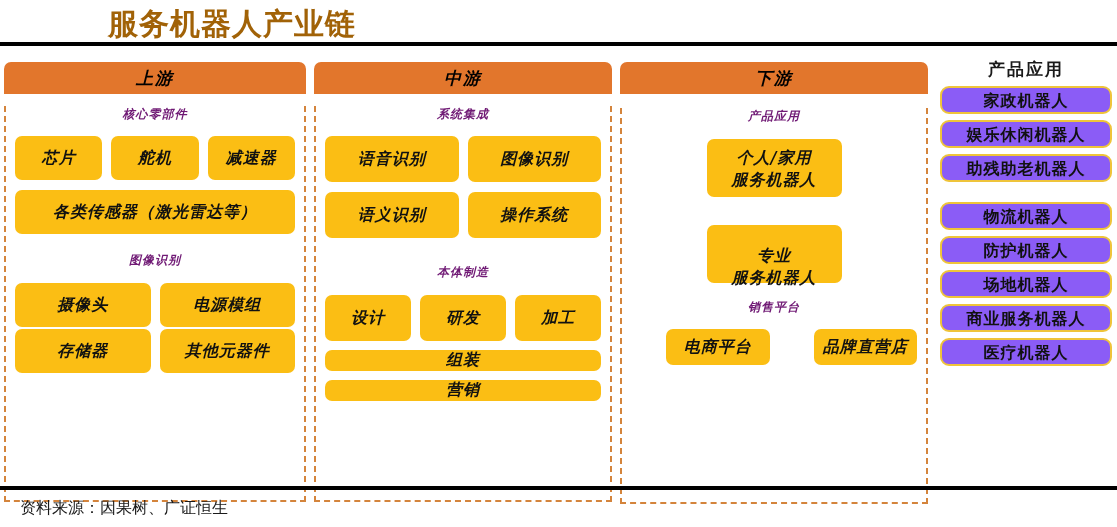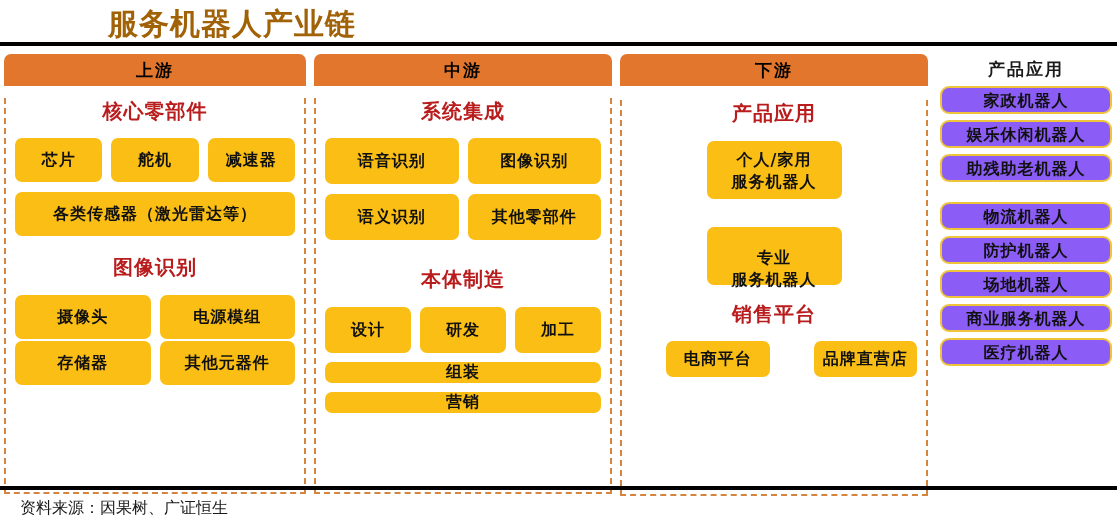--- a/index.html
+++ b/index.html
@@ -41,21 +41,22 @@
   }
 
   
   .chain{
     position:absolute;
     left:0; top:46px;
     width:1117px; height:440px;
   }
   .col{
     position:absolute;
-    top:8px;
+    top:16px;
+    font-style:italic;
   }
   .col-head{
     background:#E2762C;
     color:#000000;
     font-size:17px;
     font-weight:700;
     text-align:center;
     line-height:32px;
     height:32px;
     border-radius:7px 7px 0 0;
@@ -69,23 +70,23 @@
     position:relative;
     height:396px;
   }
 
   .col-up   { left:4px;   width:302px; }
   .col-mid  { left:314px; width:298px; }
   .col-down { left:620px; width:308px; }
 
   .group-label{
     text-align:center;
-    font-size:20px;
-    font-weight:700;
-    color:#b91c1c;
+    font-size:12px;
+    font-weight:700;
+    color:#701a75;
     letter-spacing:1px;
   }
 
   .row{
     display:flex;
     justify-content:center;
     gap:9px;
     padding:0 9px;
     box-sizing:border-box;
   }
@@ -220,21 +221,21 @@
 
       <div class="group-label lbl1">系统集成</div>
 
       <div class="row r1">
         <div class="pill">语音识别</div>
         <div class="pill">图像识别</div>
       </div>
 
       <div class="row r2">
         <div class="pill">语义识别</div>
-        <div class="pill">其他零部件</div>
+        <div class="pill">操作系统</div>
       </div>
 
       <div class="group-label lbl2">本体制造</div>
 
       <div class="row r3">
         <div class="pill">设计</div>
         <div class="pill">研发</div>
         <div class="pill">加工</div>
       </div>
 

